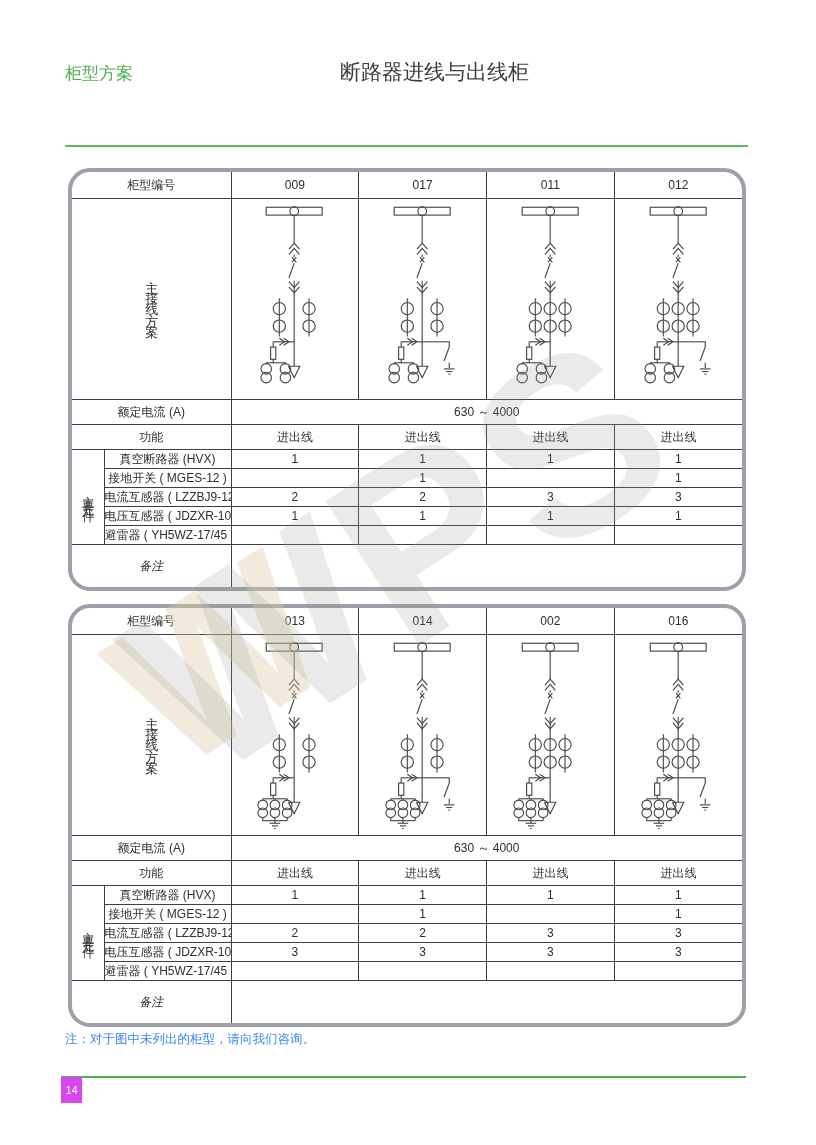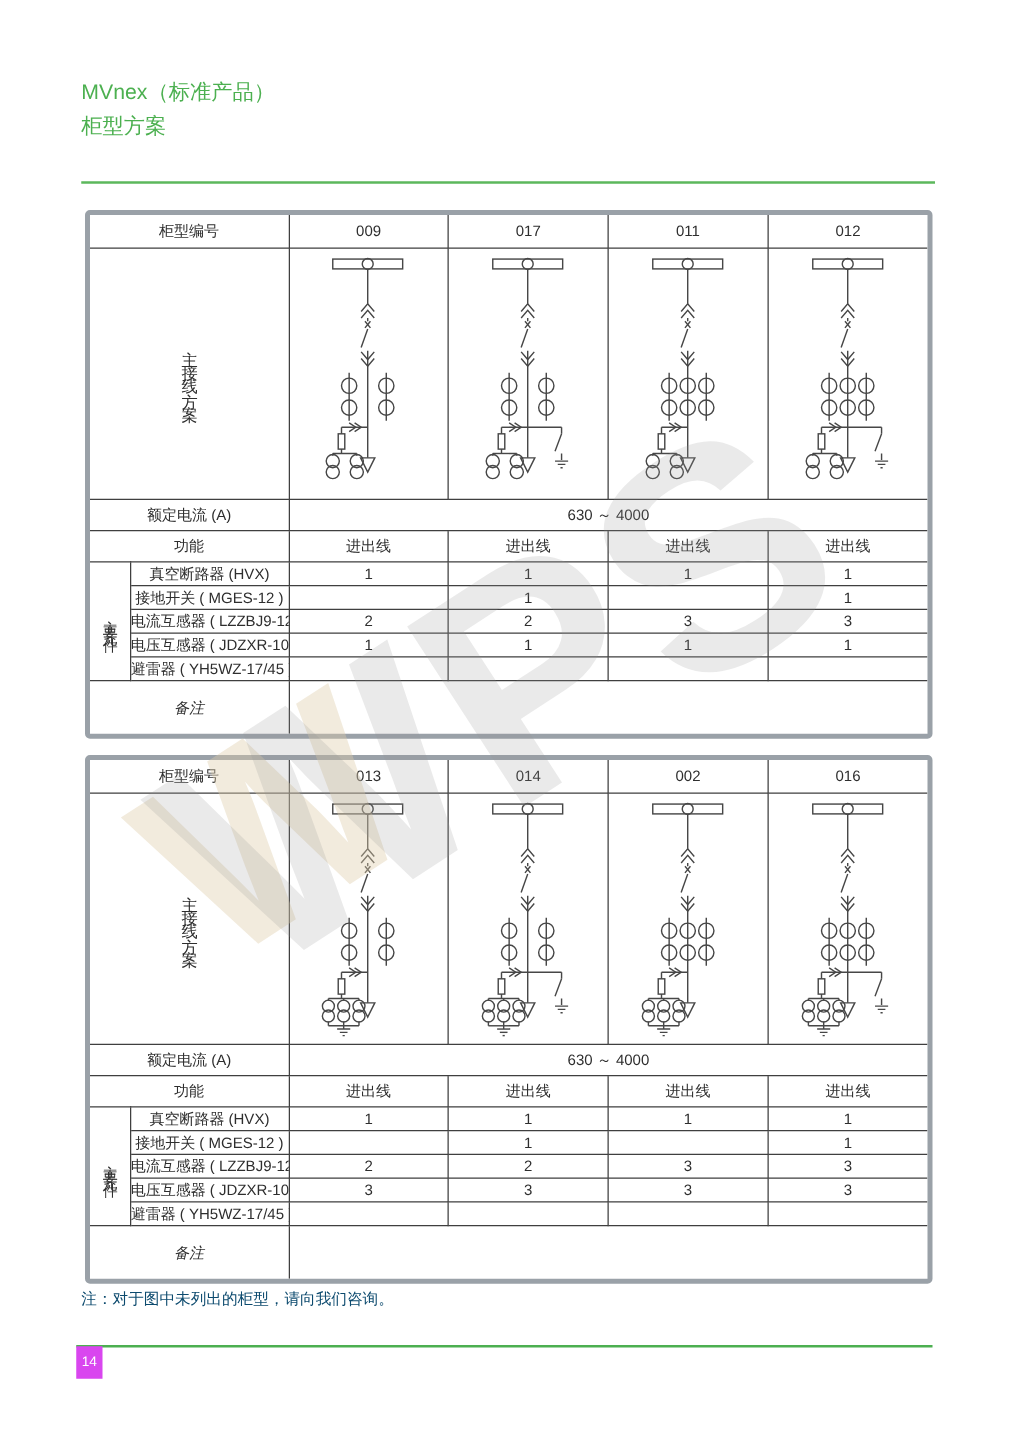--- a/index.html
+++ b/index.html
@@ -7,61 +7,61 @@
     width:816px;height:1145px;position:relative;background:#ffffff;
     font-family:"Liberation Sans","DejaVu Sans",sans-serif;color:#2e2e2e;overflow:hidden;
   }
   
   .hdr-left{position:absolute;left:65px;top:60px;font-size:17px;line-height:27px;color:#4cb050;}
   .hdr-right{position:absolute;left:340px;top:58px;color:#3c3c3c;}
   .hdr-right .t1{font-size:21px;line-height:28px;}
   .hdr-right .t2{font-size:19px;line-height:26px;}
   .rule-top{position:absolute;left:65px;top:145px;width:683px;height:2px;background:#5cb85c;}
   
-  .panel{position:absolute;left:68px;width:678px;border:4px solid #9aa1a8;border-radius:4px;
+  .panel{position:absolute;left:68px;width:678px;border:4px solid #9aa1a8;border-radius:22px;
          overflow:hidden;background:#fff;box-sizing:border-box;}
   #panel1{top:168px;}
   #panel2{top:604px;}
   table.grid{border-collapse:collapse;width:100%;table-layout:fixed;}
   table.grid td{border:1px solid #3f3f3f;text-align:center;font-size:12px;padding:0;overflow:hidden;
                 vertical-align:middle;color:#2e2e2e;}
   table.grid tr td:first-child{border-left:none;}
   table.grid tr td:last-child{border-right:none;}
   table.grid tr.r-head td{border-top:none;height:26px;}
   table.grid tr.r-rem td{border-bottom:none;height:42px;font-style:italic;}
   tr.r-diag td{height:200px;}
   tr.r-cur td,tr.r-fn td{height:24px;}
   tr.r-comp td{height:18px;}
   td.cname{font-size:10.5px;text-align:left;padding-left:4px;white-space:nowrap;}
   .vtext{writing-mode:vertical-rl;text-orientation:upright;letter-spacing:11px;font-size:13px;
          margin:0 auto;display:inline-block;}
   .vtext-sm{writing-mode:vertical-rl;text-orientation:upright;letter-spacing:5px;font-size:12px;
          margin:0 auto;display:inline-block;}
   .diag{height:198px;display:flex;align-items:center;justify-content:center;}
   
-  .footnote{position:absolute;left:65px;top:1031px;font-size:12.5px;color:#0c4a6e;}
+  .footnote{position:absolute;left:65px;top:1031px;font-size:12.5px;color:#3b82f6;}
   .rule-bottom{position:absolute;left:61px;top:1076px;width:685px;height:2px;background:#4caf50;}
   .page-badge{position:absolute;left:61px;top:1077px;width:21px;height:26px;background:#d946ef;
          color:#fff;font-size:11px;display:flex;align-items:center;justify-content:center;}
   
   .watermark{position:absolute;left:400px;top:555px;transform:translate(-50%,-50%) rotate(-33deg);
          font-size:250px;font-weight:bold;color:rgba(150,150,150,0.20);letter-spacing:2px;
          pointer-events:none;z-index:6;white-space:nowrap;}
   .watermark-accent{position:absolute;left:120px;top:540px;transform:rotate(-33deg);
          font-size:210px;font-weight:bold;color:rgba(223,206,170,0.40);
          pointer-events:none;z-index:5;}
 </style>
 </head>
 <body>
 
 <div class="hdr-left">
-  <div>MVnex（标准产品）</div>
   <div>柜型方案</div>
 </div>
 <div class="hdr-right">
+  <div class="t1">断路器进线与出线柜</div>
 </div>
 <div class="rule-top"></div>
 
 <div class="panel" id="panel1">
   <table class="grid">
     <colgroup>
         <col style="width:32px">
         <col style="width:127px">
         <col>
         <col>

